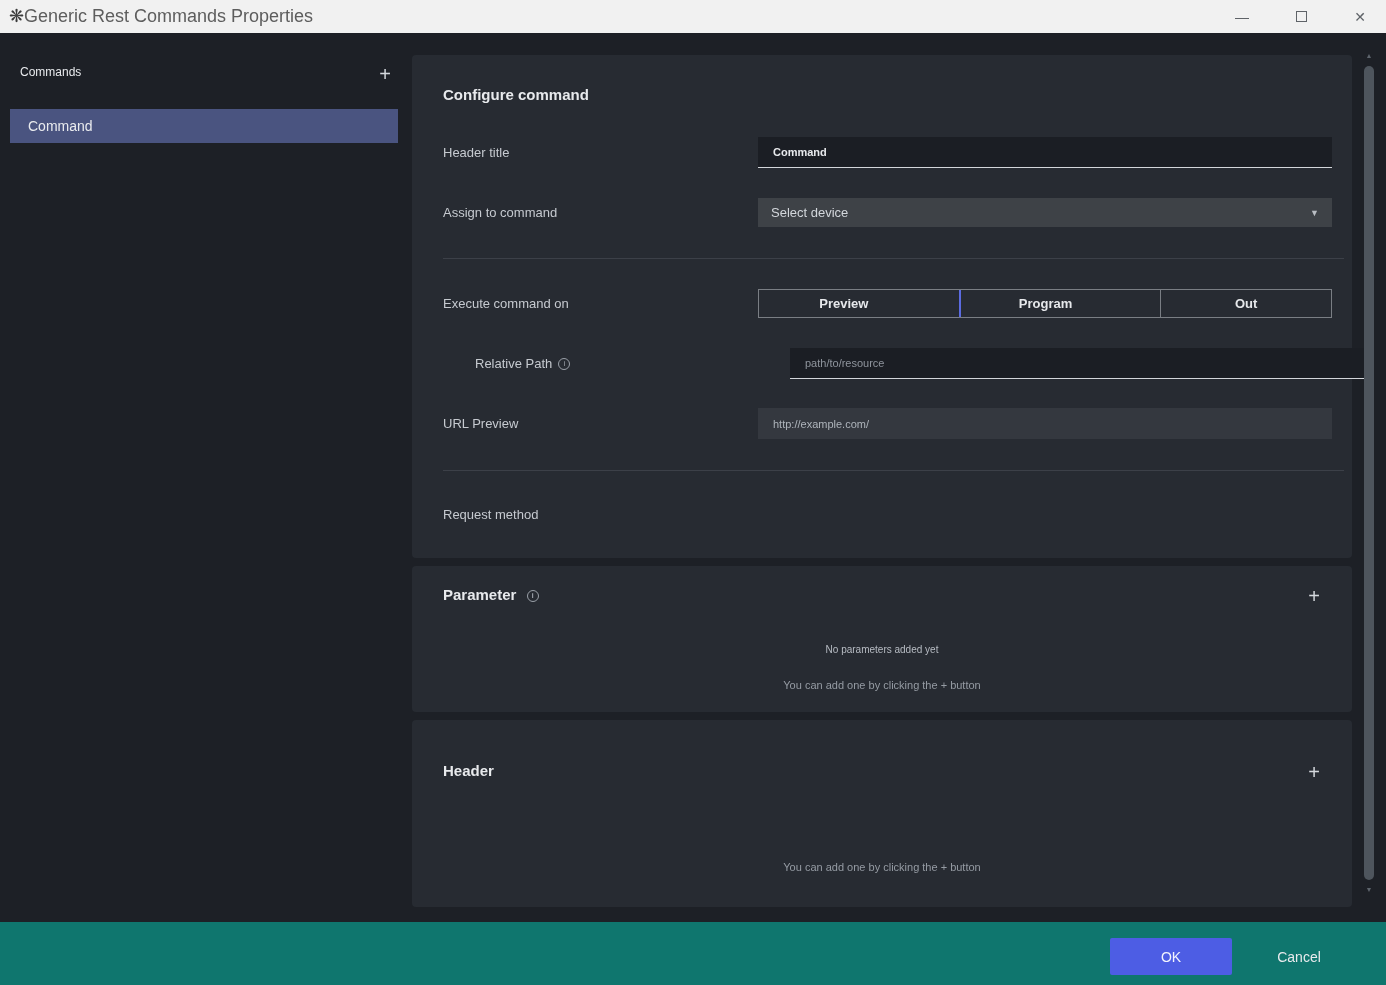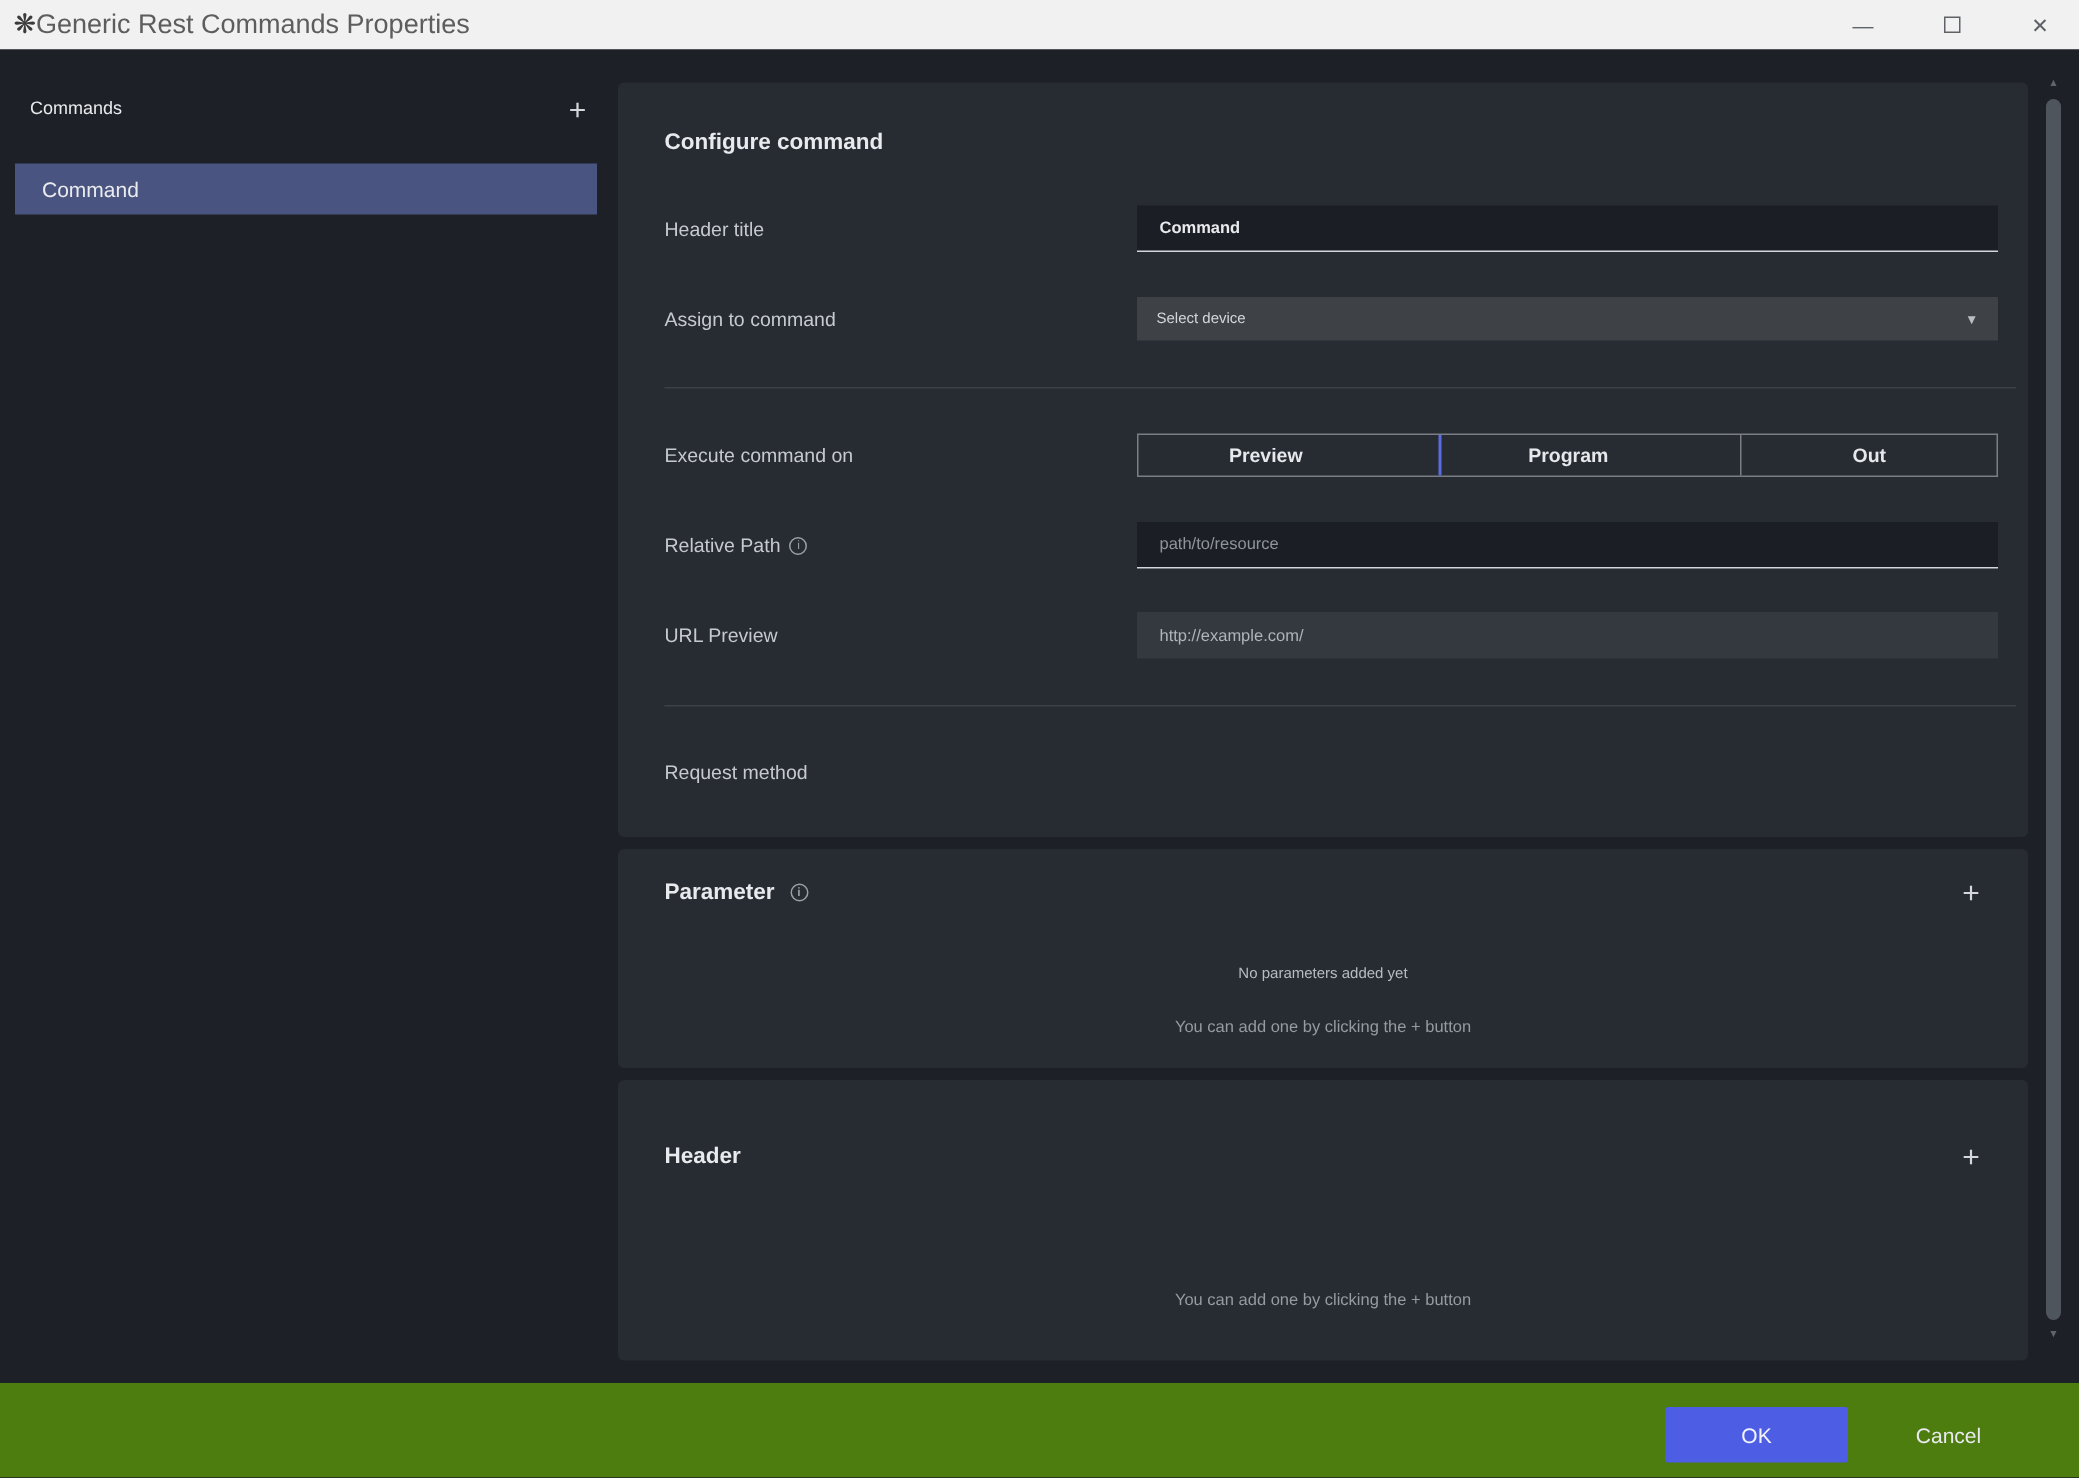--- a/index.html
+++ b/index.html
@@ -59,21 +59,21 @@
     font-size:13px; color:#c6cad0; }
   .form-control { position:absolute; left:315px; width:574px; top:0; height:100%; }
 
   .text-input { width:100%; height:100%; background:#1b1e24; border:none;
     border-bottom:1px solid #d3d6da; color:#e8eaed; font-size:11px; font-weight:700;
     padding:0 15px; outline:none; font-family:"Liberation Sans", sans-serif; }
   .text-input::placeholder { color:#8f959d; font-weight:400; }
 
   .dropdown { width:100%; height:100%; background:#3e4247; display:flex; align-items:center;
     padding:0 13px; cursor:pointer; }
-  .dropdown-value { flex:1; font-size:10px; color:#d3d7dc; }
+  .dropdown-value { flex:1; font-size:13px; color:#d3d7dc; }
   .dropdown-caret { font-size:9px; color:#b9bec4; }
 
   .readonly-box { width:100%; height:100%; background:#34383f; display:flex; align-items:center;
     padding:0 15px; font-size:11px; color:#aeb4bb; }
 
   .segmented { width:100%; height:100%; display:flex; border:1px solid #7a7e84;gap:30px; }
   .segment { flex:1; display:flex; align-items:center; justify-content:center;
     font-size:13px; font-weight:700; color:#e6e8eb; cursor:pointer; background:transparent; }
   .segment + .segment { border-left:1px solid #7a7e84; }
   .segment.after-active { border-left:2px solid #5b6be0; }
@@ -89,21 +89,21 @@
   
   .scrollbar { position:absolute; right:8px; top:7px; width:18px; height:862px; }
   .scroll-arrow { position:absolute; left:0; width:18px; height:16px; text-align:center;
     font-size:7px; color:#5d646c; line-height:16px; cursor:pointer; }
   .scroll-arrow.up { top:8px; }
   .scroll-arrow.down { bottom:4px; }
   .scroll-thumb { position:absolute; left:4px; top:26px; bottom:22px; width:10px;
     border-radius:5px; background:#4e555d; cursor:pointer; }
 
   
-  .footer { position:absolute; left:0; bottom:0; width:1386px; height:63px; background:#4d7c0f; }
+  .footer { position:absolute; left:0; bottom:0; width:1386px; height:63px; background:#0f766e; }
   .ok-btn { position:absolute; left:1110px; top:16px; width:122px; height:37px;
     background:#4d5de4; border:none; border-radius:2px; color:#f2f3fd; font-size:14px;
     font-weight:400; cursor:pointer; font-family:"Liberation Sans", sans-serif; }
   .cancel-btn { position:absolute; left:1256px; top:16px; width:86px; height:37px;
     background:transparent; border:none; color:#e8eaed; font-size:14px; cursor:pointer;
     font-family:"Liberation Sans", sans-serif; }
 </style>
 </head>
 <body>
 
@@ -157,21 +157,21 @@
         <span class="form-label">Execute command on</span>
         <div class="form-control">
           <div class="segmented">
             <div class="segment">Preview</div>
             <div class="segment after-active">Program</div>
             <div class="segment">Out</div>
           </div>
         </div>
       </div>
 
-      <div class="form-row" style="top:293px; height:31px;">
+      <div class="form-row" style="top:293px; height:31px;margin-left:32px;">
         <span class="form-label">
           <span>Relative Path</span>
           <i class="info-icon">i</i>
         </span>
         <div class="form-control">
           <input class="text-input" placeholder="path/to/resource" style="">
         </div>
       </div>
 
       <div class="form-row" style="top:353px; height:31px;">

